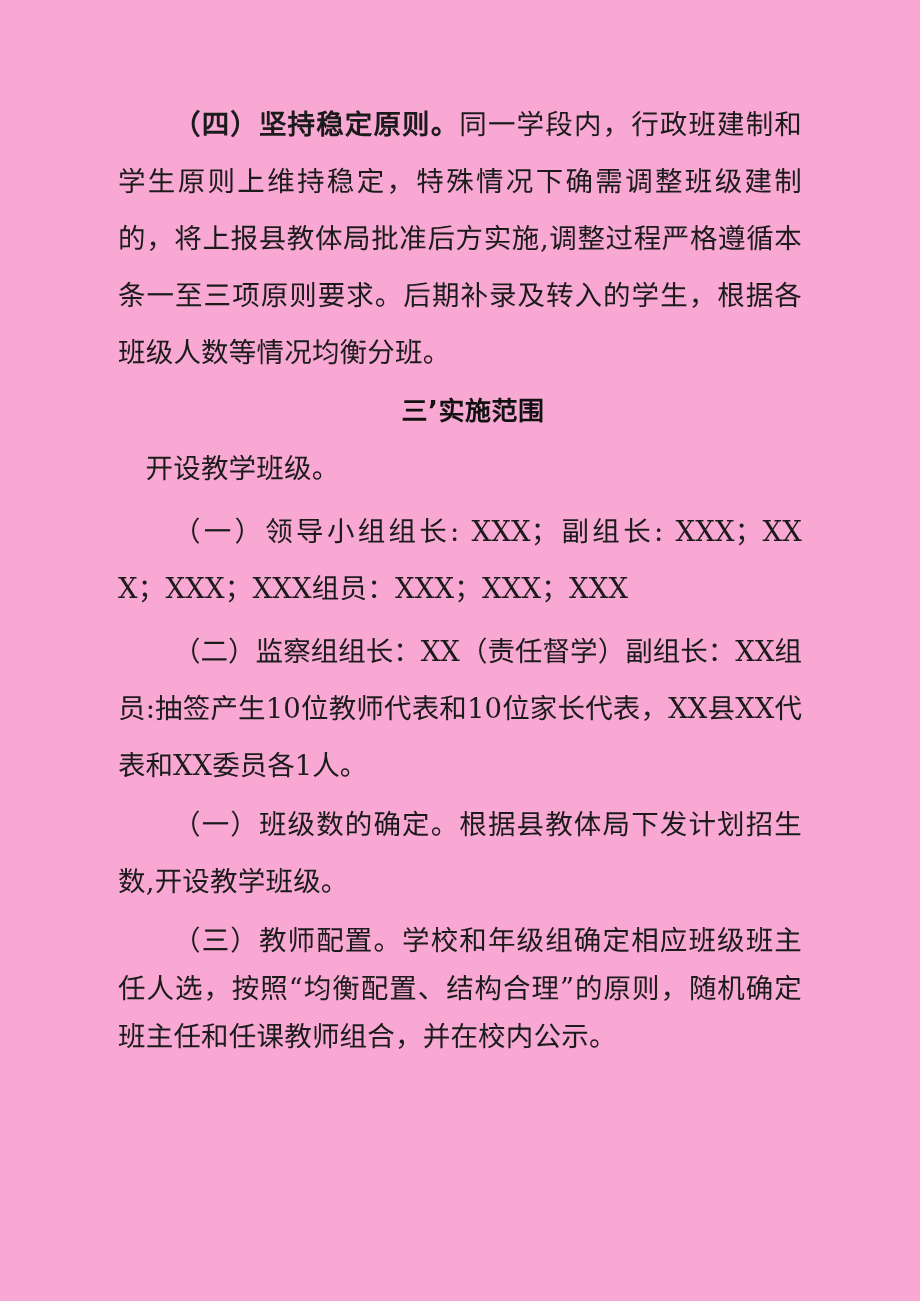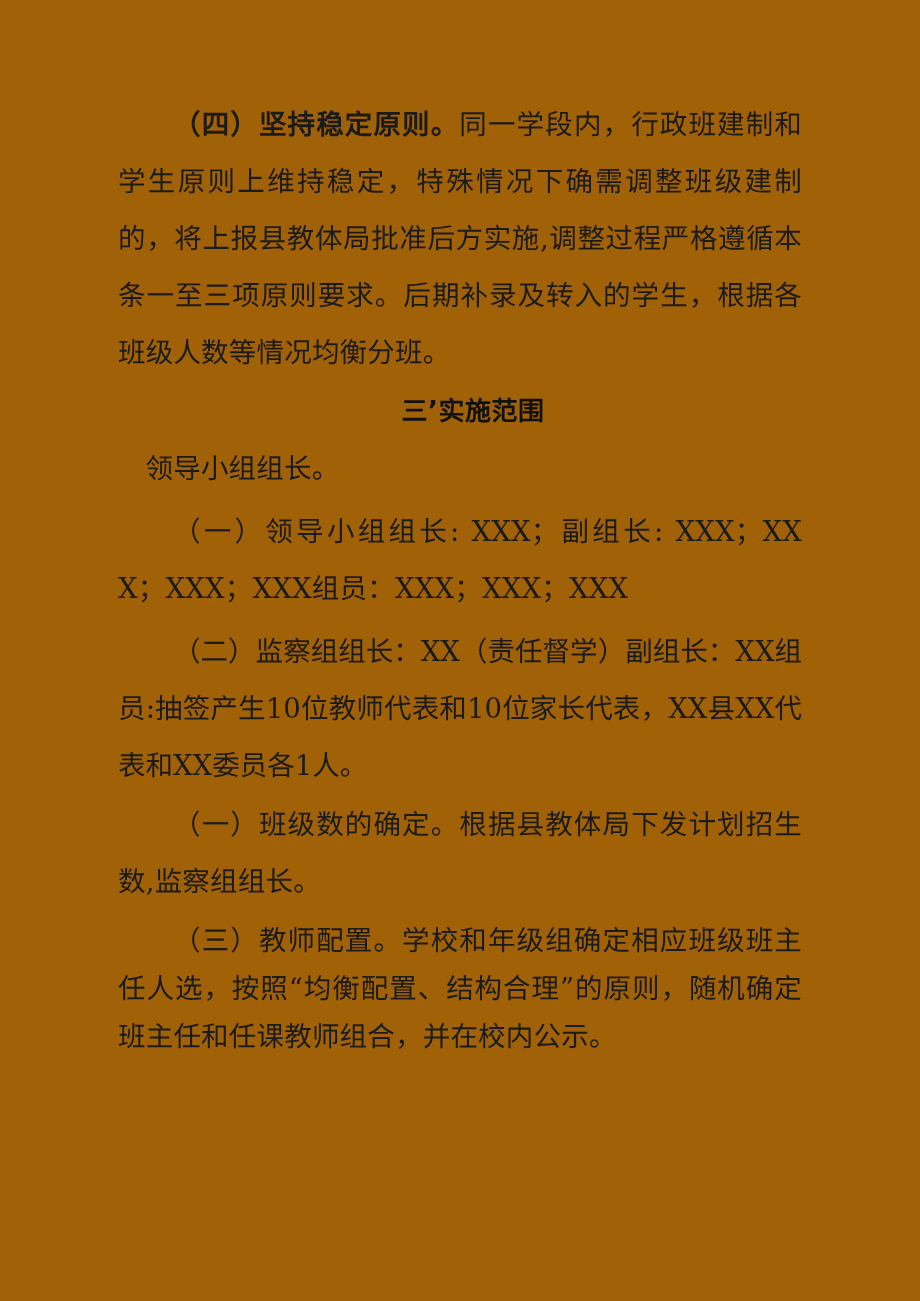--- a/index.html
+++ b/index.html
@@ -5,21 +5,21 @@
   html, body {
     margin: 0;
     padding: 0;
     background: #ffffff;
   }
 
   .page {
     position: relative;
     width: 920px;
     height: 1301px;
-    background: #a16207;
+    background: #f9a8d4;
     margin: 0 auto;
     overflow: hidden;
     box-sizing: border-box;
   }
 
   .content {
     position: absolute;
     left: 118px;
     top: 96px;
     width: 684px;
@@ -83,27 +83,27 @@
 </head>
 <body>
 
 <div class="page">
   <div class="content">
 
     <p class="para"><span class="lead">（四）坚持稳定原则。</span><span>同一学段内，行政班建制和学生原则上维持稳定，特殊情况下确需调整班级建制的，将上报县教体局批准后方实施,调整过程严格遵循本条一至三项原则要求。后期补录及转入的学生，根据各班级人数等情况均衡分班。</span></p>
 
     <h2 class="heading gap-sm">三’实施范围</h2>
 
-    <p class="para para-narrow">领导小组组长。</p>
+    <p class="para para-narrow">开设教学班级。</p>
 
 
     <p class="para gap-md">（一）领导小组组长: XXX；副组长: XXX；XXX；XXX；XXX组员：XXX；XXX；XXX</p>
 
     <p class="para para-heavy gap-md">（二）监察组组长：XX（责任督学）副组长：XX组员:抽签产生10位教师代表和10位家长代表，XX县XX代表和XX委员各1人。</p>
 
 
-    <p class="para gap-sm">（一）班级数的确定。根据县教体局下发计划招生数,监察组组长。</p>
+    <p class="para gap-sm">（一）班级数的确定。根据县教体局下发计划招生数,开设教学班级。</p>
 
 
     <p class="para para-tight gap-md">（三）教师配置。学校和年级组确定相应班级班主任人选，按照“均衡配置、结构合理”的原则，随机确定班主任和任课教师组合，并在校内公示。</p>
 
   </div>
 </div>
 
 </body></html>

